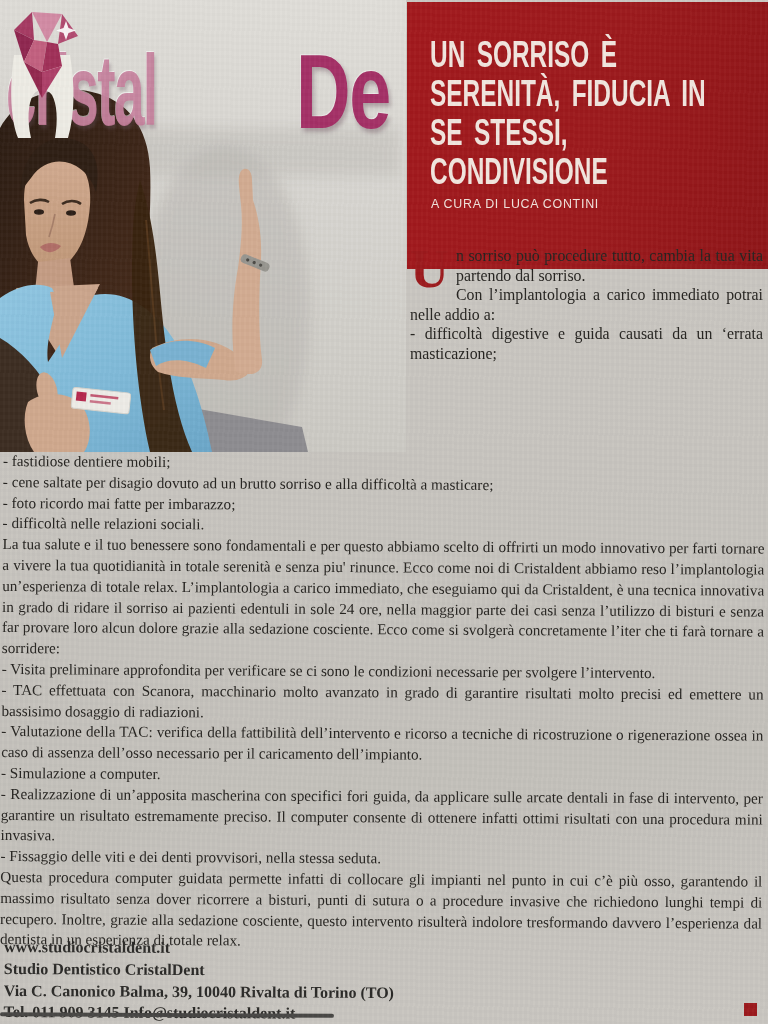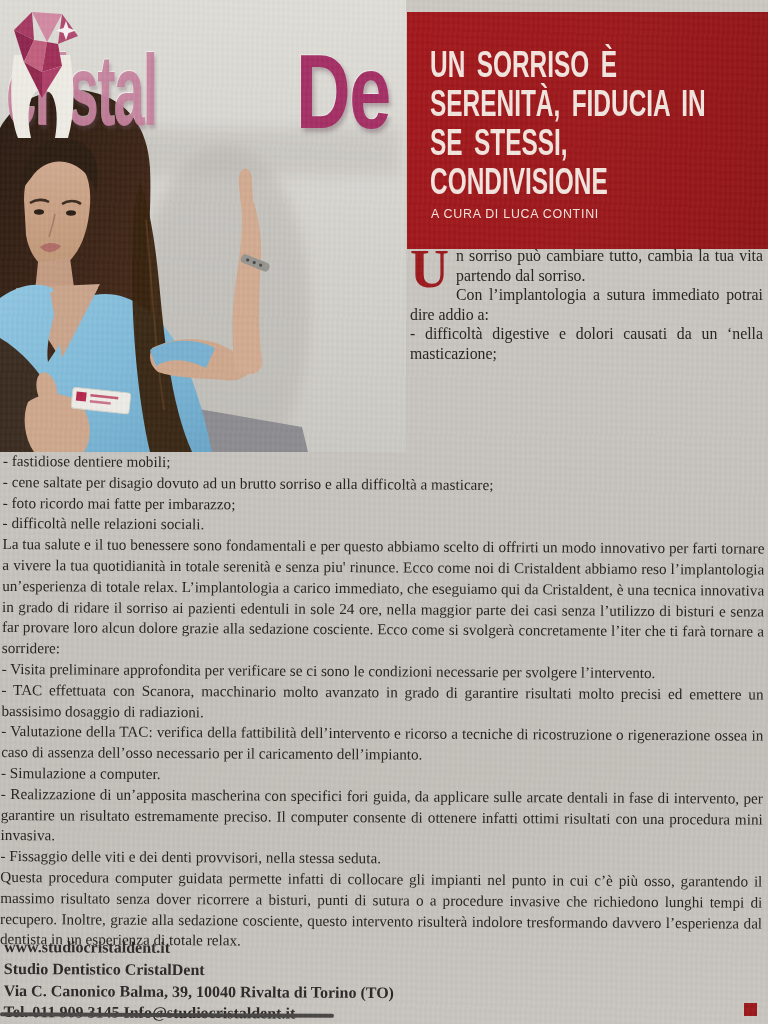--- a/index.html
+++ b/index.html
@@ -31,21 +31,21 @@
     position:absolute;left:296px;top:42px;
     font-family:"Liberation Sans",sans-serif;font-weight:bold;font-size:105px;line-height:100px;
     color:#a43066;letter-spacing:-2px;white-space:nowrap;
     transform:scaleX(.72);transform-origin:left top;
     text-shadow:3px 4px 5px rgba(90,60,75,.35), -1px -1px 0 rgba(255,255,255,.4);
   }
   .tooth{position:absolute;left:203px;top:10px;}
 
   
   .redblock{
-    position:absolute;left:407px;top:12px;width:361px;height:237px;
+    position:absolute;left:407px;top:2px;width:361px;height:267px;
     background:linear-gradient(100deg,#a2191d 0%,#9c1a1d 55%,#8f1619 100%);
     color:#f1e5de;
   }
   .headline{position:absolute;left:23px;top:33px;}
   .headline .hl{
     font-family:"Liberation Sans",sans-serif;font-weight:bold;font-size:37px;line-height:39px;
     white-space:nowrap;transform:scaleX(.66);transform-origin:left top;word-spacing:7px;letter-spacing:0;
   }
   .byline{
     position:absolute;left:24px;top:194px;
@@ -174,23 +174,23 @@
     <div class="headline">
       <div class="hl">UN SORRISO È</div>
       <div class="hl">SERENITÀ, FIDUCIA IN</div>
       <div class="hl">SE STESSI,</div>
       <div class="hl">CONDIVISIONE</div>
     </div>
     <div class="byline">A CURA DI LUCA CONTINI</div>
   </div>
 
   <div class="rightcol">
-    <p><span class="dropcap">U</span><span>n sorriso può cambiare tutto, cambia la tua vita partendo dal sorriso.</span></p>
-    <p>Con l’implantologia a sutura immediato potrai dire addio a:</p>
-    <p>- difficoltà digestive e dolori causati da un ‘nella masticazione;</p>
+    <p><span class="dropcap">U</span><span>n sorriso può procedure tutto, cambia la tua vita partendo dal sorriso.</span></p>
+    <p>Con l’implantologia a carico immediato potrai nelle addio a:</p>
+    <p>- difficoltà digestive e guida causati da un ‘errata masticazione;</p>
   </div>
 
   <div class="maintext">
     <p>- fastidiose dentiere mobili;</p>
     <p>- cene saltate per disagio dovuto ad un brutto sorriso e alla difficoltà a masticare;</p>
     <p>- foto ricordo mai fatte per imbarazzo;</p>
     <p>- difficoltà nelle relazioni sociali.</p>
     <p>La tua salute e il tuo benessere sono fondamentali e per questo abbiamo scelto di offrirti un modo innovativo per farti tornare a vivere la tua quotidianità in totale serenità e senza piu' rinunce. Ecco come noi di Cristaldent abbiamo reso l’implantologia un’esperienza di totale relax. L’implantologia a carico immediato, che eseguiamo qui da Cristaldent, è una tecnica innovativa in grado di ridare il sorriso ai pazienti edentuli in sole 24 ore, nella maggior parte dei casi senza l’utilizzo di bisturi e senza far provare loro alcun dolore grazie alla sedazione cosciente. Ecco come si svolgerà concretamente l’iter che ti farà tornare a sorridere:</p>
     <p>- Visita preliminare approfondita per verificare se ci sono le condizioni necessarie per svolgere l’intervento.</p>
     <p>- TAC effettuata con Scanora, macchinario molto avanzato in grado di garantire risultati molto precisi ed emettere un bassisimo dosaggio di radiazioni.</p>

